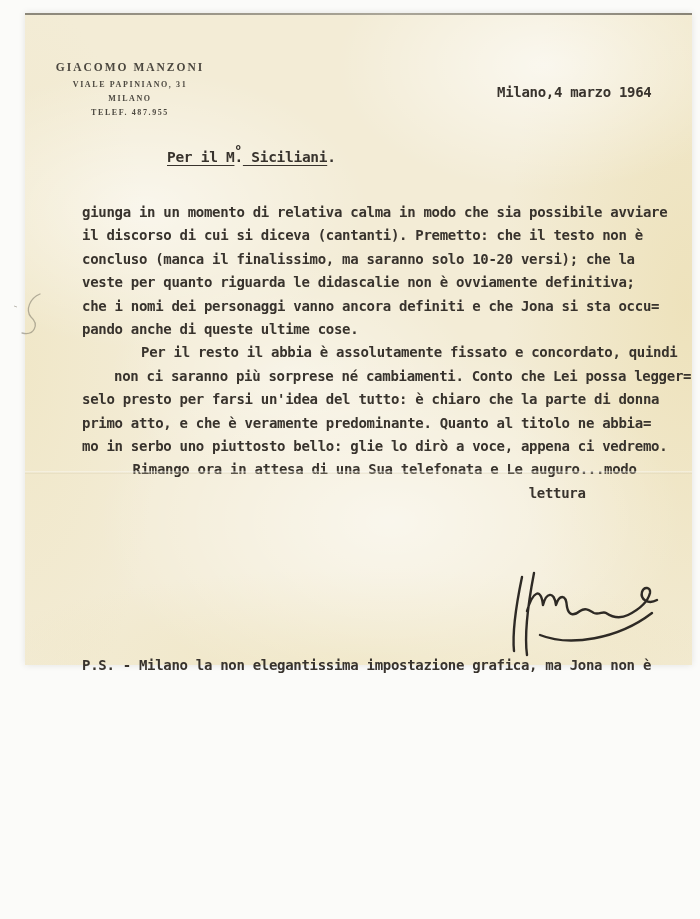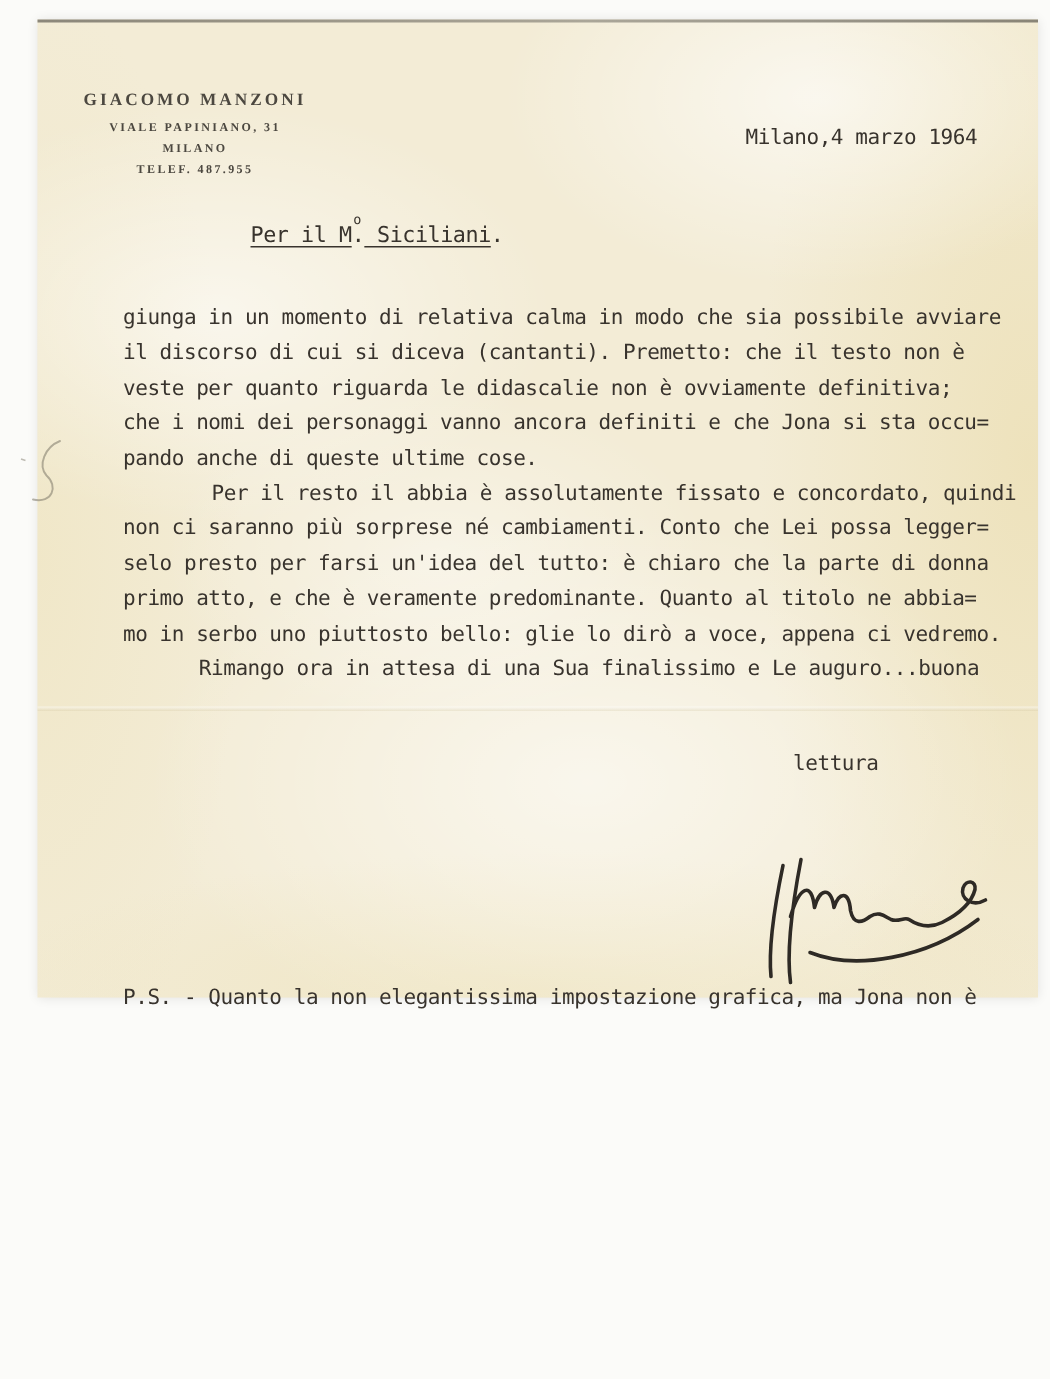--- a/index.html
+++ b/index.html
@@ -22,21 +22,21 @@
       radial-gradient(ellipse 500px 120px at 50% 99%, rgba(236,224,180,0.5), transparent 75%);
     box-shadow:0 0 7px rgba(0,0,0,0.10);
   }
   .paper::before{ 
     content:"";position:absolute;left:0;top:0;width:100%;height:2px;
     background:linear-gradient(to right,#726e63,#989488 55%,#6e6a5f);
     opacity:.8;
   }
   .tw{
     font-family:"DejaVu Sans Mono","Liberation Mono",monospace;
-    font-size:14px;letter-spacing:-0.3px;color:#38332d;white-space:pre;
+    font-size:14px;letter-spacing:-0.3px;color:#38332d;white-space:pre;font-weight:bold;
   }
   .letterhead{
     position:absolute;left:25px;top:48px;width:160px;text-align:center;
     font-family:"Liberation Serif","DejaVu Serif",serif;color:#4c4840;
   }
   .lh-name{font-size:11.5px;font-weight:bold;letter-spacing:2px;margin-bottom:7px;}
   .lh-line{font-size:8px;font-weight:bold;letter-spacing:1.6px;margin-bottom:5px;}
   .dateline{position:absolute;left:472px;top:71px;}
   .salutation{position:absolute;left:142px;top:136px;font-size:14.5px;}
   .sal-u{text-decoration:underline;text-underline-offset:3px;}
@@ -67,44 +67,45 @@
       <div class="lh-line">TELEF. 487.955</div>
     </div>
 
     <div class="dateline tw">Milano,4 marzo 1964</div>
 
     <div class="salutation tw"><span class="sal-u"><span>Per il M</span><span class="mdeg"><span class="mdeg-o">o</span><span>.</span></span><span> Siciliani</span></span><span>.</span></div>
 
     <div class="body-lines">
         <div class="tline tw" style="padding-left: 0ch;">giunga in un momento di relativa calma in modo che sia possibile avviare</div>
         <div class="tline tw" style="padding-left: 0ch;">il discorso di cui si diceva (cantanti). Premetto: che il testo non è</div>
+        <div class="tline tw" style="padding-left: 0ch;">concluso (manca il finalissimo, ma saranno solo 10-20 versi); che la</div>
         <div class="tline tw" style="padding-left: 0ch;">veste per quanto riguarda le didascalie non è ovviamente definitiva;</div>
         <div class="tline tw" style="padding-left: 0ch;">che i nomi dei personaggi vanno ancora definiti e che Jona si sta occu=</div>
         <div class="tline tw" style="padding-left: 0ch;">pando anche di queste ultime cose.</div>
         <div class="tline tw" style="padding-left: 7ch;">Per il resto il abbia è assolutamente fissato e concordato, quindi</div>
-        <div class="tline tw" style="padding-left: 0ch;">non ci saranno più sorprese né cambiamenti. Conto che Lei possa legger=</div>
+        <div class="tline tw" style="padding-left: 0ch; margin-left: 32px;">non ci saranno più sorprese né cambiamenti. Conto che Lei possa legger=</div>
         <div class="tline tw" style="padding-left: 0ch;">selo presto per farsi un'idea del tutto: è chiaro che la parte di donna</div>
         <div class="tline tw" style="padding-left: 0ch;">primo atto, e che è veramente predominante. Quanto al titolo ne abbia=</div>
         <div class="tline tw" style="padding-left: 0ch;">mo in serbo uno piuttosto bello: glie lo dirò a voce, appena ci vedremo.</div>
-        <div class="tline tw" style="padding-left: 6ch;">Rimango ora in attesa di una Sua finalissimo e Le auguro...buona</div>
-        <div class="tline tw" style="padding-left: 53ch; margin-top: 40px;">lettura</div>
+        <div class="tline tw" style="padding-left: 6ch;">Rimango ora in attesa di una Sua telefonata e Le auguro...modo</div>
+        <div class="tline tw" style="padding-left: 53ch;">lettura</div>
       </div>
 
     <svg class="signature" viewBox="0 0 165 95" fill="none">
       <path d="M22,12 C17,36 12,66 14,86
                M34,8 C29,34 24,68 27,90
                M27,46 C33,26 41,22 43,40 C46,28 54,25 56,40 C59,30 66,28 67,42
                C69,52 75,50 80,46 C86,42 90,46 94,48 C99,50 103,46 106,48
                C112,52 120,54 128,50 C140,44 148,36 150,28 C151,22 144,21 142,27
                C140,34 148,40 157,35
                M40,70 C70,82 118,74 152,48" stroke="#2e2a25" stroke-width="2.4" stroke-linecap="round" stroke-linejoin="round"></path>
     </svg>
 
     <div class="ps">
-        <div class="tline tw" style="padding-left: 0ch;">P.S. - Quanto la non elegantissima impostazione grafica, ma Jona non è</div>
+        <div class="tline tw" style="padding-left: 0ch;">P.S. - Milano la non elegantissima impostazione grafica, ma Jona non è</div>
       </div>
 
     <div class="crease"></div>
   </div>
 
   <svg class="pencil" viewBox="0 0 44 54" fill="none">
     <path d="M32,6 C22,10 17,22 23,29 C31,36 27,48 14,45" stroke="#7d7869" stroke-width="1.3" stroke-linecap="round"></path>
     <path d="M6,18 L9,19" stroke="#8d887a" stroke-width="1"></path>
   </svg>
 </div>

